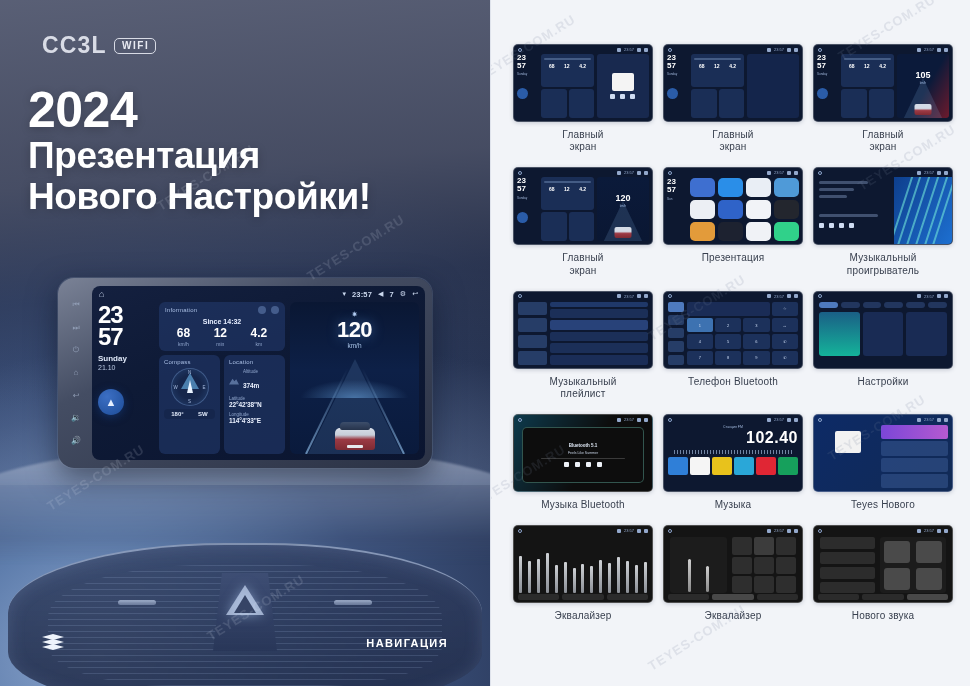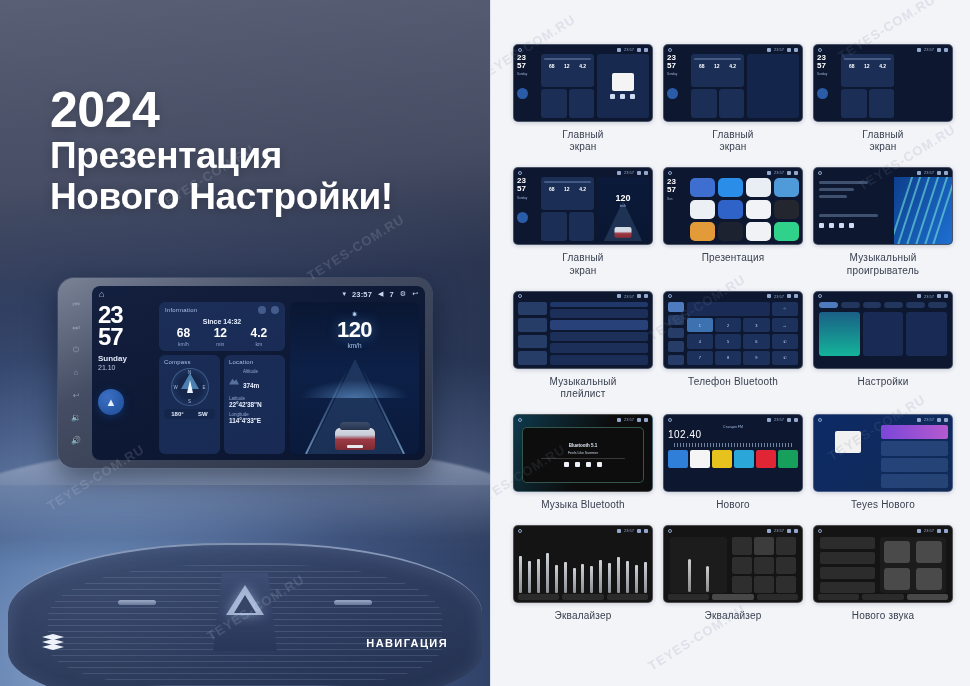--- a/index.html
+++ b/index.html
@@ -23,21 +23,21 @@
     pointer-events:none;
   }
 
   .logo { position:absolute; left:42px; top:32px; display:flex; align-items:center; gap:7px; z-index:6; }
   .logo-text { color:#d9dce6; font-size:23px; font-weight:700; letter-spacing:1.2px; }
   .logo-badge {
     color:#e8eaf2; font-size:10px; font-weight:700; letter-spacing:1.6px;
     border:1.6px solid #d8dbe5; border-radius:5px; padding:2px 6px 2px 7px; line-height:1;
   }
 
-  .headline { position:absolute; left:50px; top:85px; z-index:6; }
+  .headline { position:absolute; left:28px; top:85px; z-index:6; }
   .hl-year {
     color:#fff; font-size:50px; font-weight:800; line-height:1.0; letter-spacing:-0.5px;
     text-shadow: 0 2px 10px rgba(0,0,0,.22);
   }
   .hl-line {
     color:#fff; font-size:37px; font-weight:700; line-height:1.12; letter-spacing:-0.4px;
     text-shadow: 0 2px 10px rgba(0,0,0,.22);
   }
 
   
@@ -262,21 +262,21 @@
 
   .th-bal{ position:absolute; inset:11px 6px 9px 6px; display:flex; gap:5px;}
   .th-bal .lst{ flex:1; display:flex; flex-direction:column; gap:3px;}
   .th-bal .lst s{ flex:1; background:#2c2c2c; border-radius:2px; display:block; text-decoration:none;}
   .th-bal .pad{ flex:1.2; position:relative; background:#1c1c1c; border-radius:3px; }
   .th-bal .pad i{ position:absolute; width:40%; height:40%; background:#4a4a4a; border-radius:3px;}
   .th-bal .pad i:nth-child(1){left:6%;top:6%} .th-bal .pad i:nth-child(2){right:6%;top:6%}
   .th-bal .pad i:nth-child(3){left:6%;bottom:6%} .th-bal .pad i:nth-child(4){right:6%;bottom:6%}
 
   .th-radio{ position:absolute; inset:10px 4px 3px 4px; }
-  .th-radio .freq{ text-align:left; color:#fff; font-size:10px; font-weight:400; letter-spacing:.5px;}
+  .th-radio .freq{ text-align:right; color:#fff; font-size:16px; font-weight:700; letter-spacing:.5px;}
   .th-radio .ttl{ text-align:center; color:#9fb6da; font-size:3.5px; }
   .th-radio .scale{ height:4px; margin:3px 6px;
      background:repeating-linear-gradient(90deg,rgba(180,205,240,.6) 0 1px, transparent 1px 3px);}
   .th-radio .tiles{ display:flex; gap:2px; margin-top:3px;}
   .th-radio .tiles i{ flex:1; height:18px; border-radius:2px; display:block;}
 
   .th-phone{ position:absolute; inset:10px 4px 3px 4px; display:flex; gap:3px;}
   .th-phone .rail{ width:12%; display:flex; flex-direction:column; gap:3px;}
   .th-phone .rail s{ flex:1; background:rgba(60,92,150,.55); border-radius:2px; display:block; text-decoration:none;}
   .th-phone .pad{ flex:1; display:grid; grid-template-columns:repeat(4,1fr); grid-template-rows:repeat(4,1fr); gap:2px;}
@@ -316,20 +316,24 @@
 
 <div class="page">
 
   <div class="left">
 
     <div class="wm lt" style="left:150px; top:170px;">TEYES-COM.RU</div>
     <div class="wm lt" style="left:40px; top:470px;">TEYES-COM.RU</div>
     <div class="wm lt" style="left:200px; top:600px;">TEYES-COM.RU</div>
     <div class="wm lt" style="left:300px; top:240px;">TEYES-COM.RU</div>
 
+    <div class="logo">
+      <span class="logo-text">CC3L</span>
+      <span class="logo-badge">WIFI</span>
+    </div>
 
     <div class="headline">
       <div class="hl-year">2024</div>
       <div class="hl-line">Презентация</div>
       <div class="hl-line">Нового Настройки!</div>
     </div>
 
     <div class="dash">
       <div class="dash-upper"></div>
       <div class="hood"></div>
@@ -601,20 +605,26 @@
                   <div class="th-stats">
                     <b>68</b>
                     <b>12</b>
                     <b>4.2</b>
                   </div>
                 </div>
               <div class="th-row">
                   <div class="th-card"></div>
                   <div class="th-card"></div>
                 </div>
+            </div>
+            <div class="th-right th-drive red">
+              <div class="sp">105</div>
+              <div class="spu">km/h</div>
+              <div class="rd"></div>
+                <div class="cr"></div>
             </div>
           </div>
         </div>
         <div class="t-label">Главный<br>экран</div>
       </div>
 
       <div class="cell">
         <div class="thumb">
           <div class="t-bar">
               <span class="dotl"></span>
@@ -875,21 +885,21 @@
             <div class="tiles">
               <i style="background:#2f7fd8"></i>
                 <i style="background:#f5f5f5"></i>
                 <i style="background:#e8c21c"></i>
               <i style="background:#2aa7d8"></i>
                 <i style="background:#e02634"></i>
                 <i style="background:#16a05c"></i>
             </div>
           </div>
         </div>
-        <div class="t-label">Нового</div>
+        <div class="t-label">Музыка</div>
       </div>
 
       <div class="cell">
         <div class="thumb" style="background:linear-gradient(135deg,#0d2a66,#112a55)">
           <div class="t-bar">
               <span class="dotl"></span>
               <span class="rgt">
                 <s></s>
                 <em>23:57</em>
                 <s></s>

